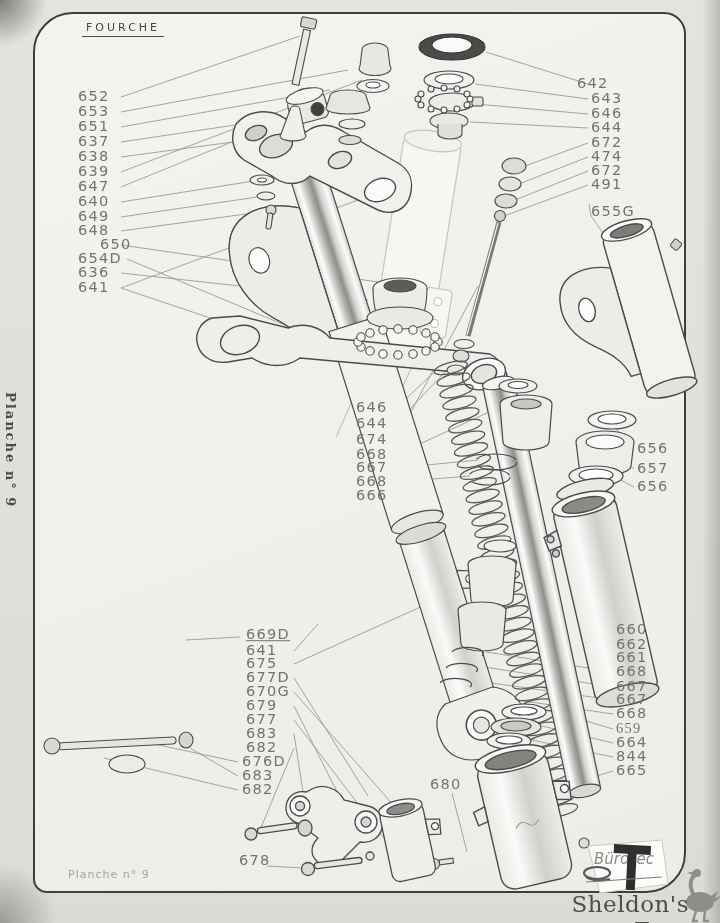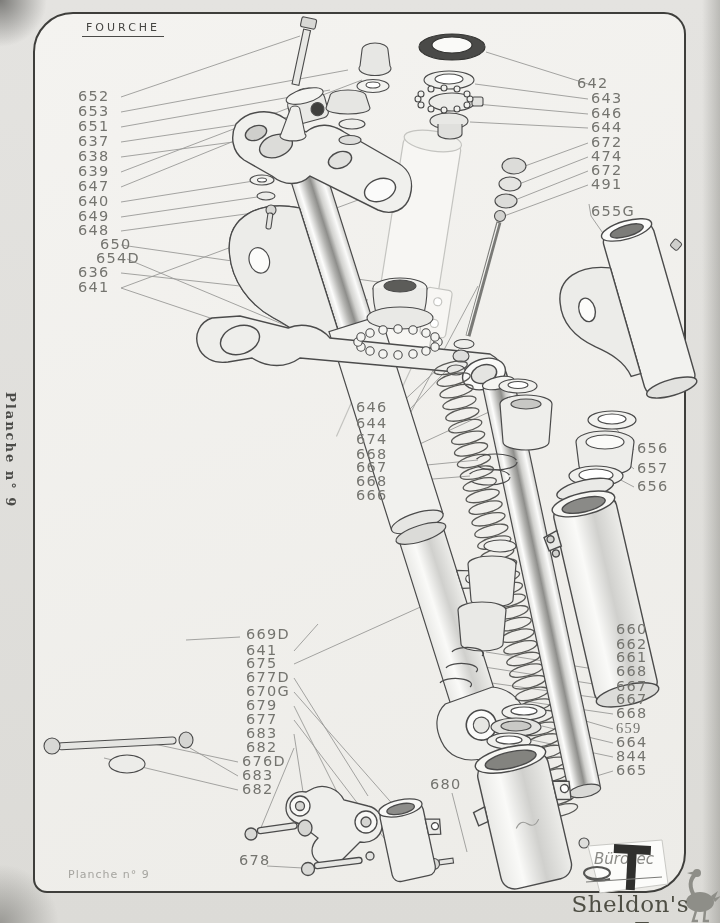--- a/index.html
+++ b/index.html
@@ -424,21 +424,21 @@
       <div class="part-label" style="left: 78px; top: 112px;">653</div>
       <div class="part-label" style="left: 78px; top: 127px;">651</div>
       <div class="part-label" style="left: 78px; top: 142px;">637</div>
       <div class="part-label" style="left: 78px; top: 157px;">638</div>
       <div class="part-label" style="left: 78px; top: 172px; text-align: right;">639</div>
       <div class="part-label" style="left: 78px; top: 187px;">647</div>
       <div class="part-label" style="left: 78px; top: 202px;">640</div>
       <div class="part-label" style="left: 78px; top: 217px;">649</div>
       <div class="part-label" style="left: 78px; top: 231px;">648</div>
       <div class="part-label" style="left: 84px; top: 245px; margin-left: 16px;">650</div>
-      <div class="part-label" style="left: 96px; top: 259px;">654D</div>
+      <div class="part-label" style="left: 78px; top: 259px;">654D</div>
       <div class="part-label" style="left: 78px; top: 273px;">636</div>
       <div class="part-label" style="left: 78px; top: 288px;">641</div>
       <div class="part-label" style="left: 577px; top: 84px;">642</div>
       <div class="part-label" style="left: 591px; top: 99px;">643</div>
       <div class="part-label" style="left: 591px; top: 114px;">646</div>
       <div class="part-label" style="left: 591px; top: 128px;">644</div>
       <div class="part-label" style="left: 591px; top: 143px;">672</div>
       <div class="part-label" style="left: 591px; top: 157px;">474</div>
       <div class="part-label" style="left: 591px; top: 171px;">672</div>
       <div class="part-label" style="left: 591px; top: 185px;">491</div>
@@ -446,21 +446,21 @@
       <div class="part-label" style="left: 356px; top: 408px;">646</div>
       <div class="part-label" style="left: 356px; top: 424px;">644</div>
       <div class="part-label" style="left: 356px; top: 440px;">674</div>
       <div class="part-label" style="left: 356px; top: 455px;">668</div>
       <div class="part-label" style="left: 356px; top: 468px;">667</div>
       <div class="part-label" style="left: 356px; top: 482px;">668</div>
       <div class="part-label" style="left: 356px; top: 496px;">666</div>
       <div class="part-label" style="left: 637px; top: 449px;">656</div>
       <div class="part-label" style="left: 637px; top: 469px;">657</div>
       <div class="part-label" style="left: 637px; top: 487px;">656</div>
-      <div class="part-label" style="left: 246px; top: 635px;">669D</div>
+      <div class="part-label" style="left: 246px; top: 635px; text-decoration: underline;">669D</div>
       <div class="part-label" style="left: 246px; top: 651px;">641</div>
       <div class="part-label" style="left: 246px; top: 664px;">675</div>
       <div class="part-label" style="left: 246px; top: 678px;">677D</div>
       <div class="part-label" style="left: 246px; top: 692px;">670G</div>
       <div class="part-label" style="left: 246px; top: 706px;">679</div>
       <div class="part-label" style="left: 246px; top: 720px;">677</div>
       <div class="part-label" style="left: 246px; top: 734px;">683</div>
       <div class="part-label" style="left: 246px; top: 748px;">682</div>
       <div class="part-label" style="left: 242px; top: 762px;">676D</div>
       <div class="part-label" style="left: 242px; top: 776px;">683</div>

